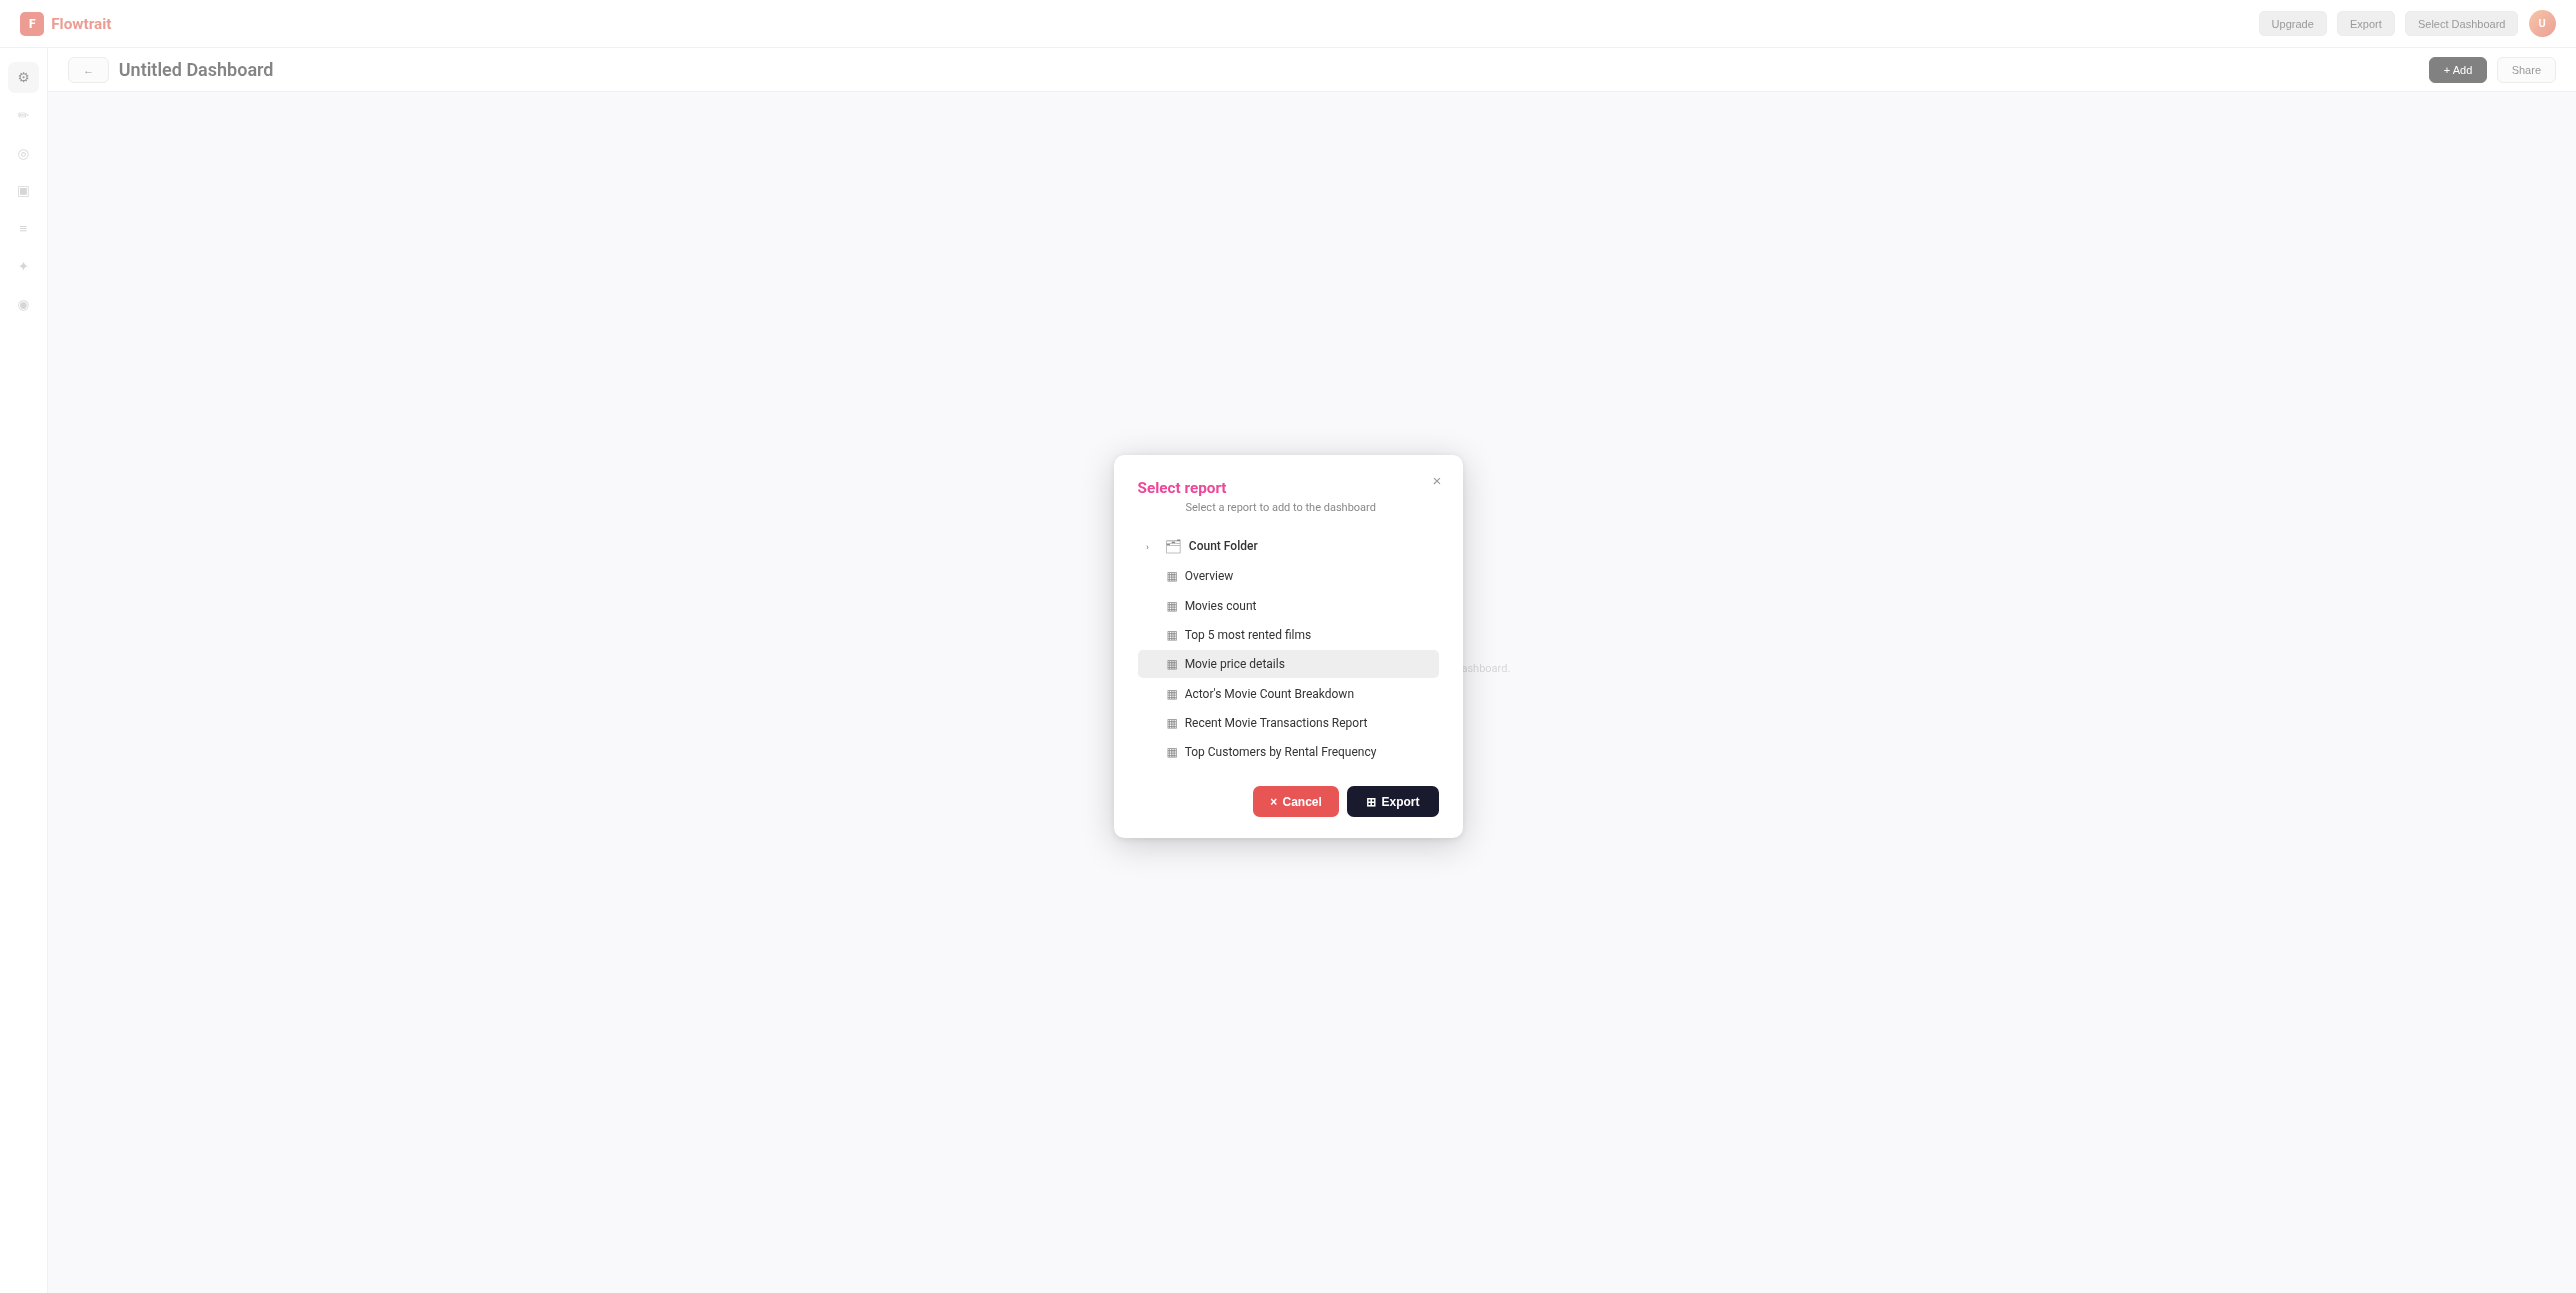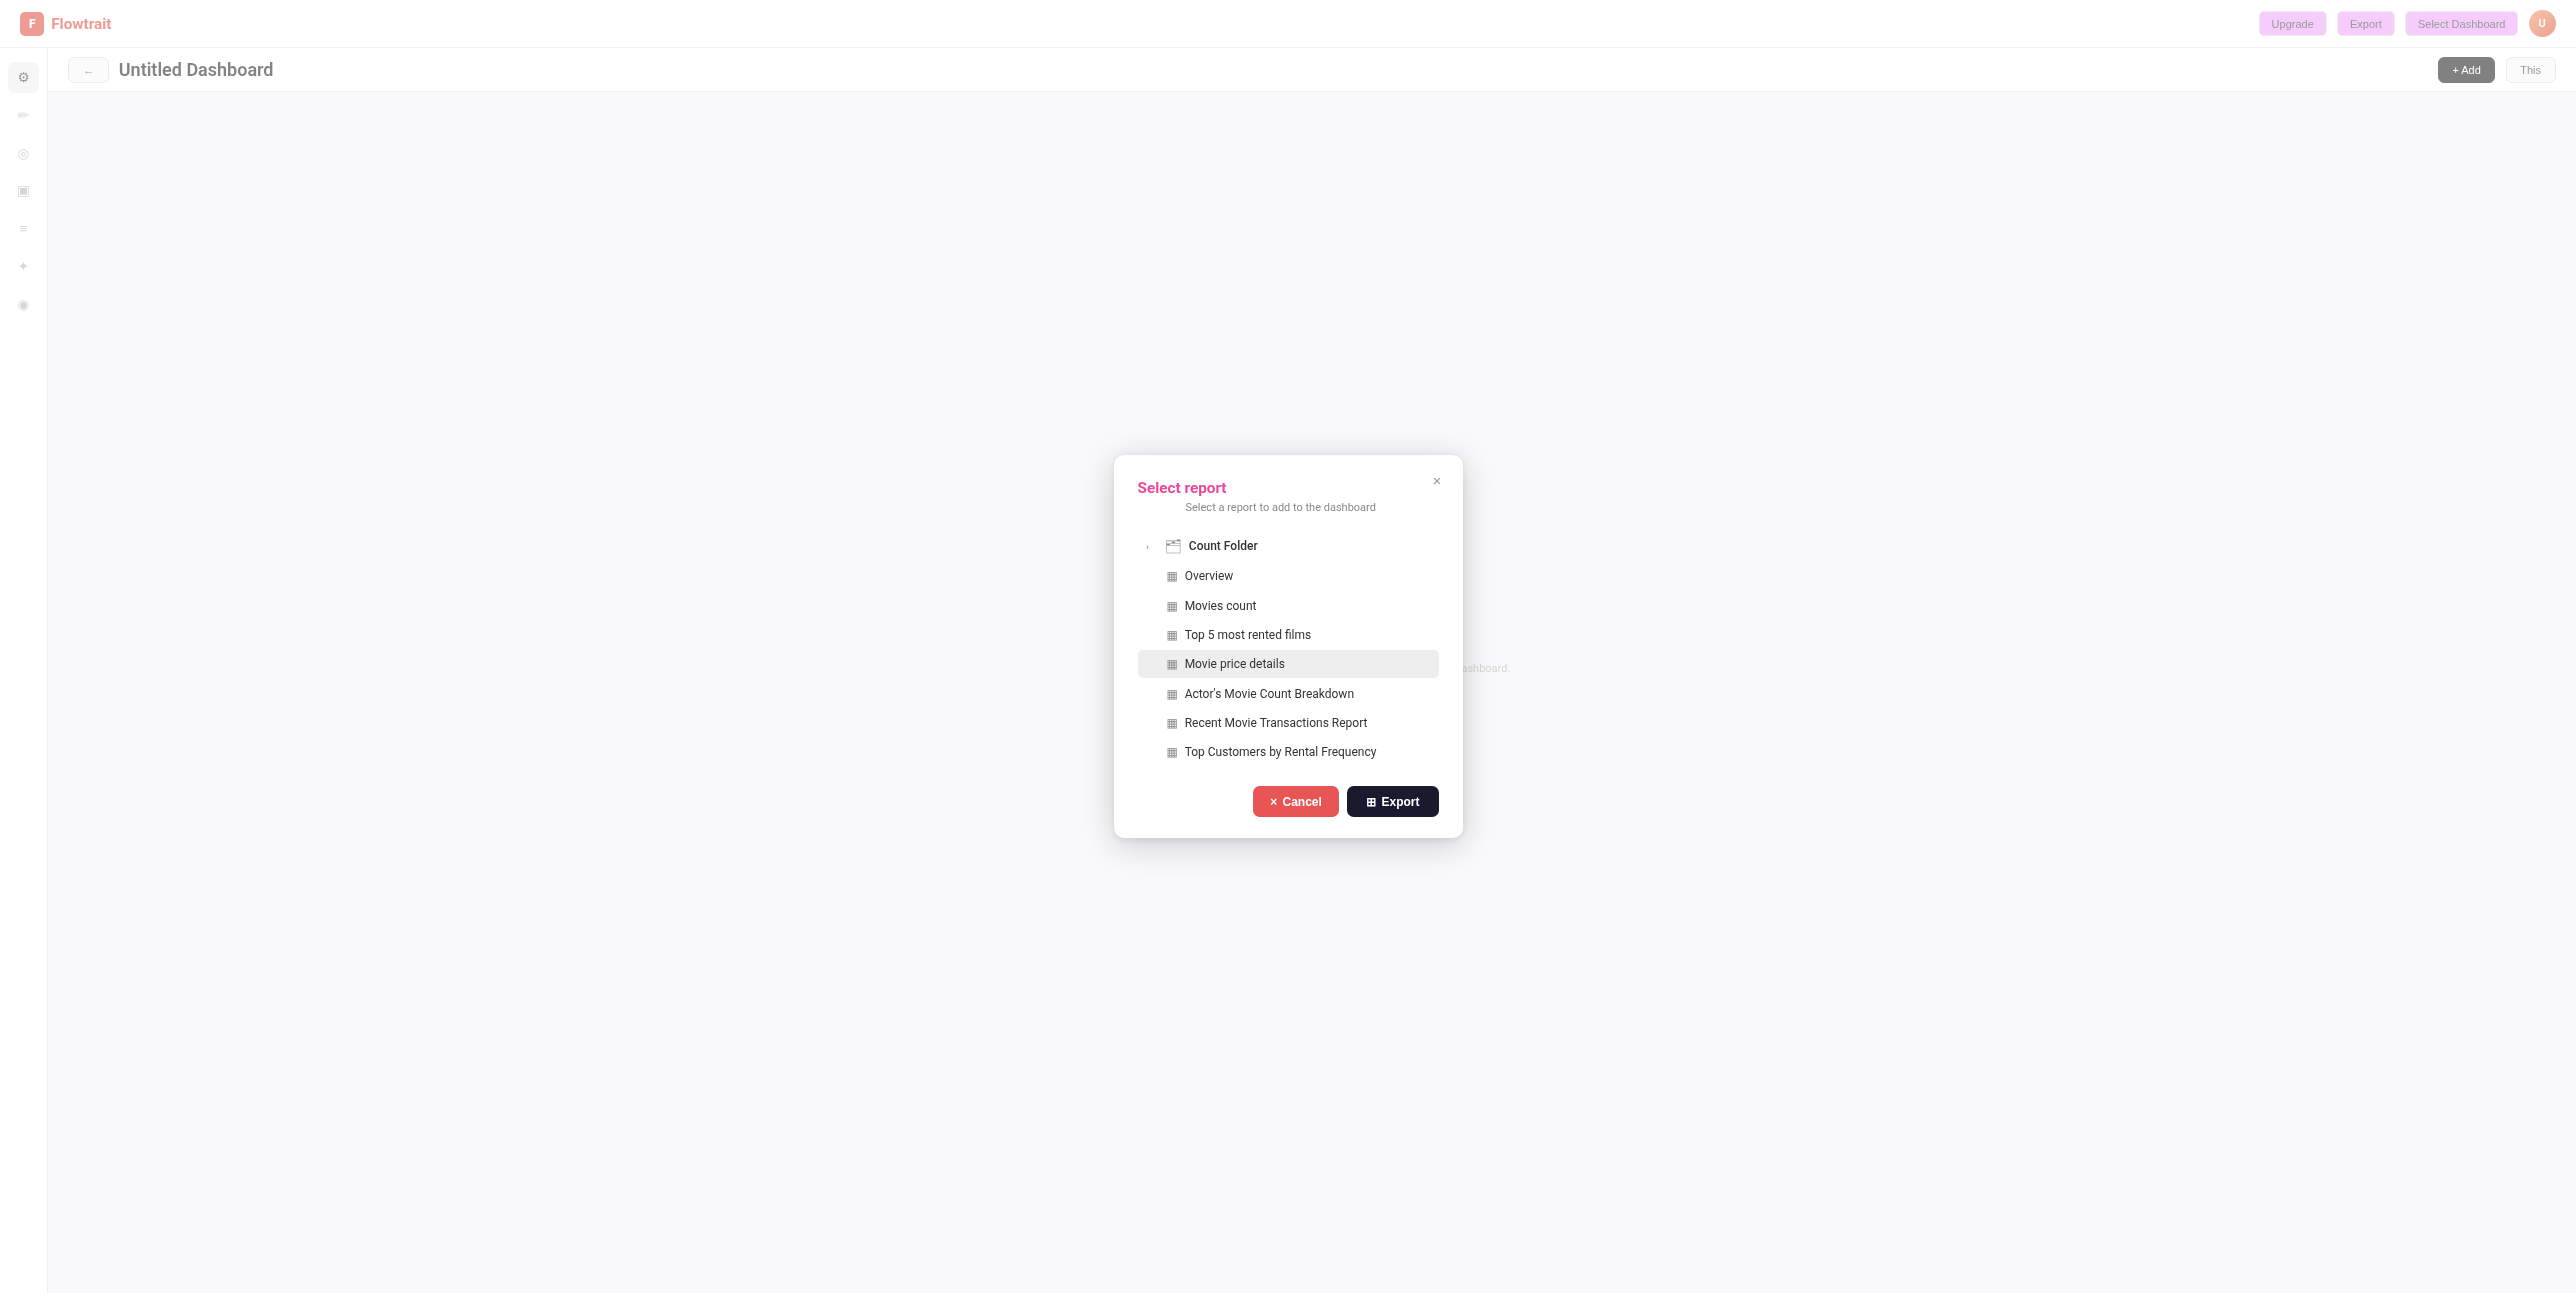--- a/index.html
+++ b/index.html
@@ -65,21 +65,21 @@
       align-items: center;
       gap: 10.2px;
     }
 
     .header-btn {
       padding: 5.1px 12px;
       border-radius: 5.1px;
       font-size: 11px;
       font-weight: 500;
       border: 0.9px solid #e0e0e0;
-      background: #f0abfc;
+      background: #e5e5e5;
       color: #555;
       cursor: pointer;
     }
 
     .avatar-circle {
       width: 27px;
       height: 27px;
       border-radius: 50%;
       background: linear-gradient(135deg, #f0a070, #e06050);
       display: flex;
@@ -359,21 +359,21 @@
   <div class="sidebar-icon">≡</div>
   <div class="sidebar-icon">✦</div>
   <div class="sidebar-icon">◉</div>
 </div>
 
 <div class="page-toolbar">
   <button class="toolbar-btn">←</button>
   <span class="page-title-text">Untitled Dashboard</span>
   <div class="toolbar-spacer"></div>
   <button class="toolbar-btn toolbar-btn-primary">+ Add</button>
-  <button class="toolbar-btn">This</button>
+  <button class="toolbar-btn">Share</button>
 </div>
 
 <div class="dashboard-area">
   <p class="empty-dashboard-text">This dashboard has no reports. Select or add reports to populate your dashboard.</p>
   <button class="add-report-btn">+ Add Report</button>
 </div>
 
 <div class="modal-overlay">
   <div class="modal">
 

